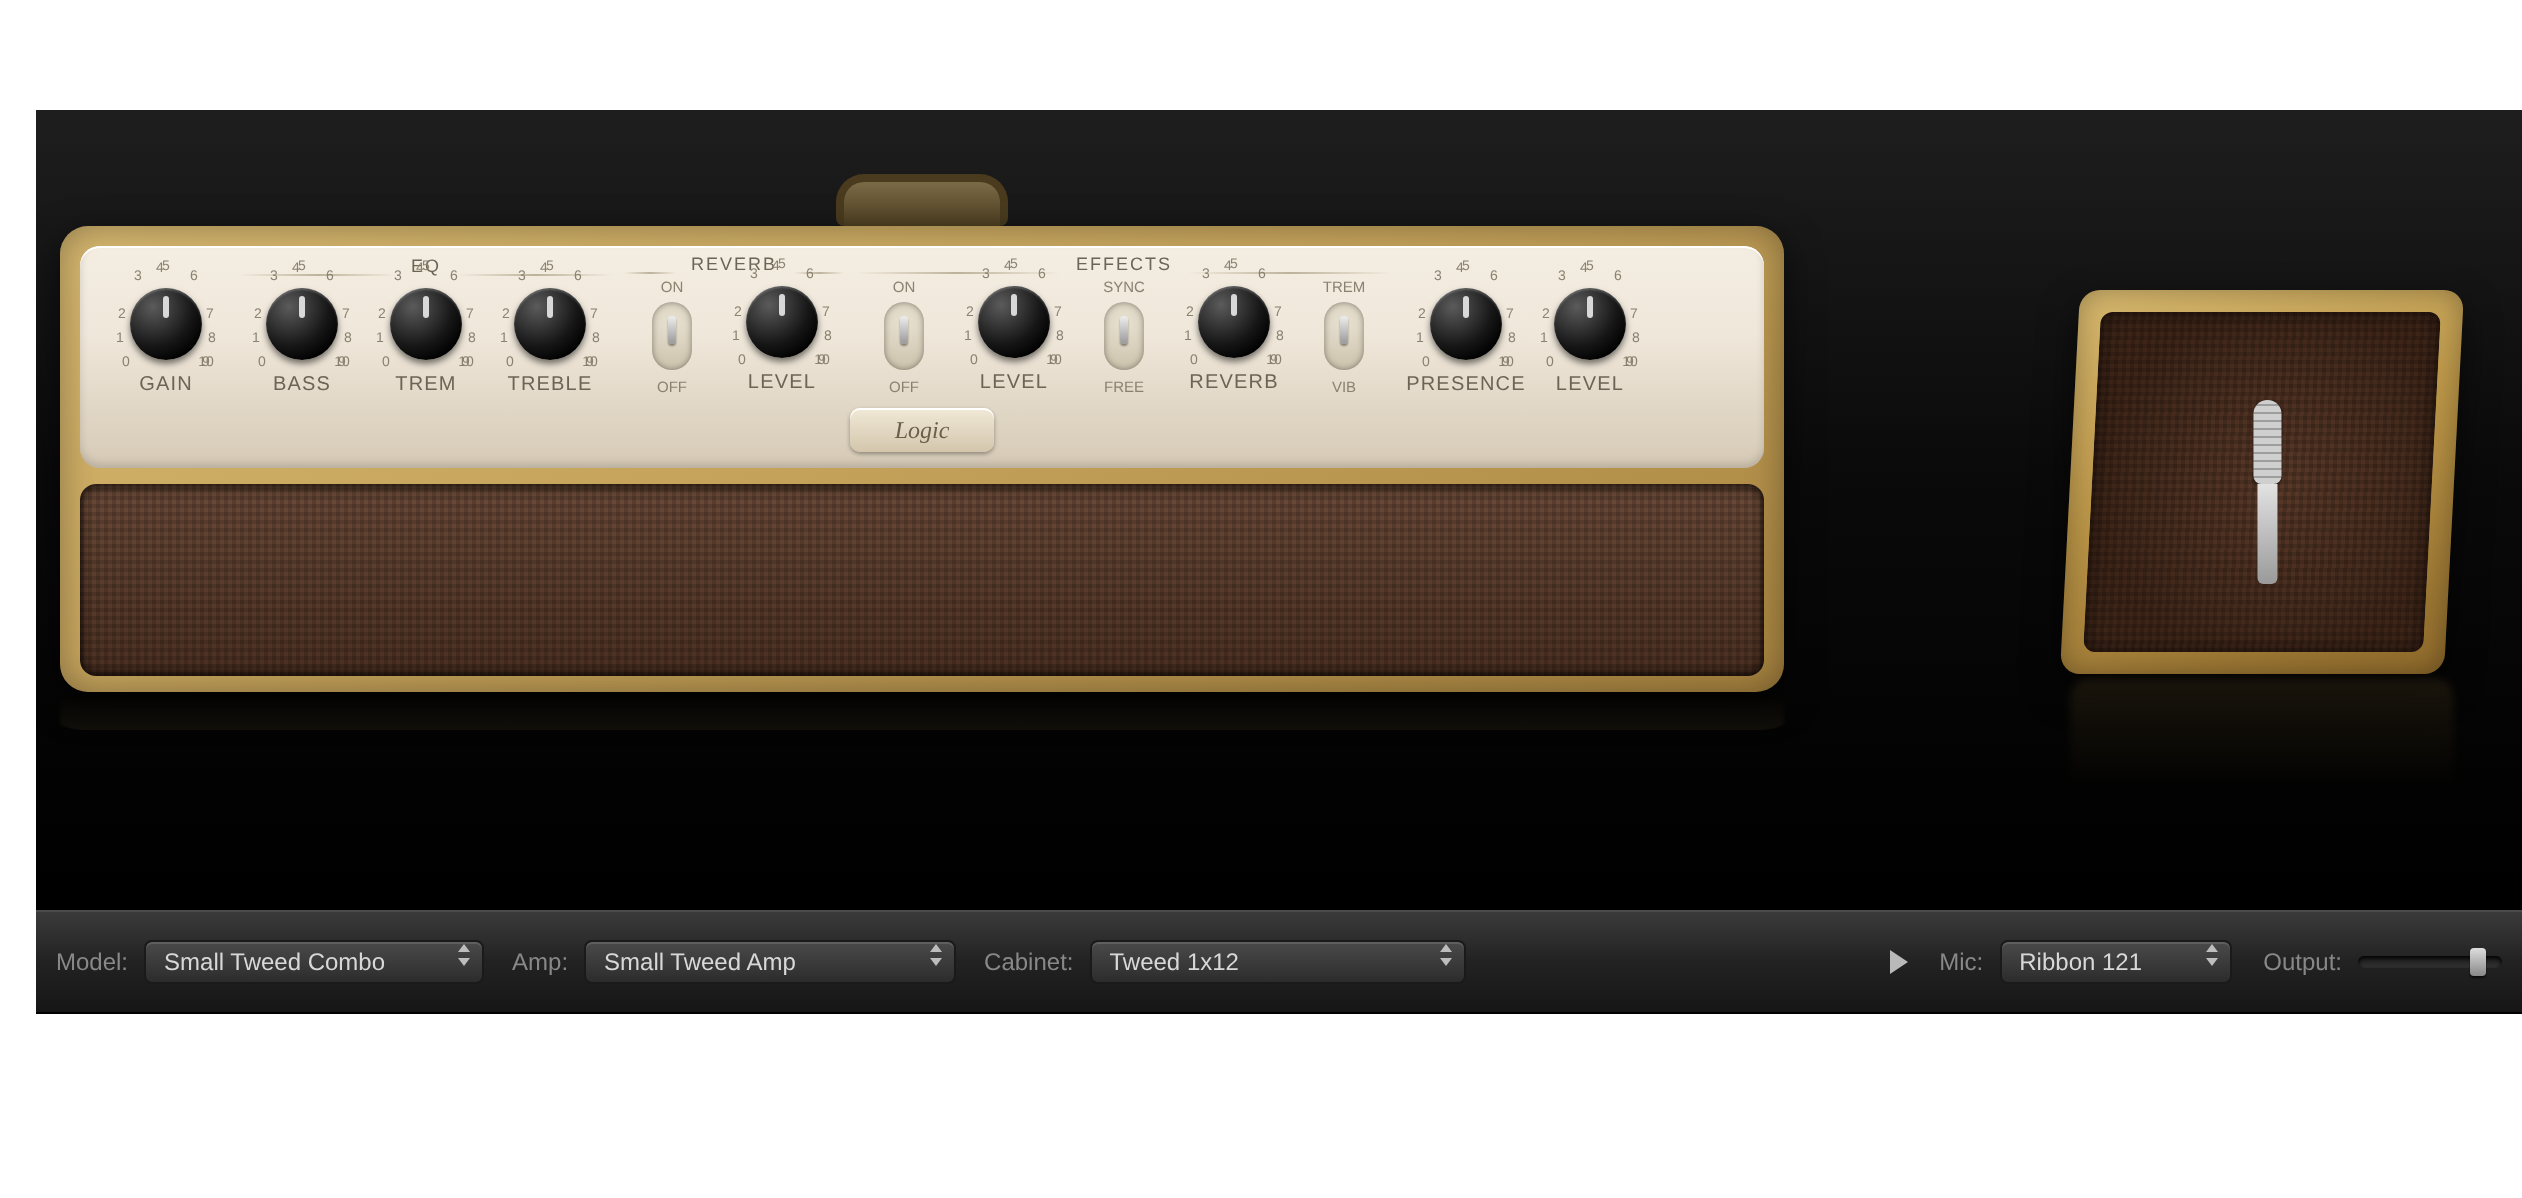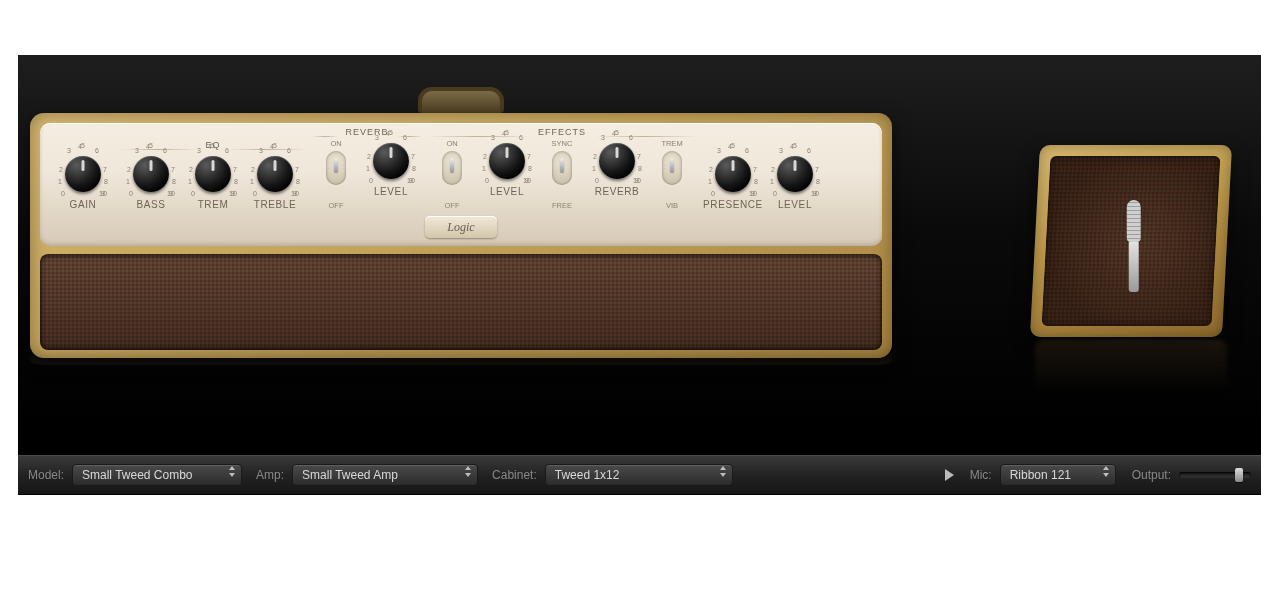--- a/index.html
+++ b/index.html
@@ -146,21 +146,21 @@
   .switch::after{
     content:"";
     position:absolute; left:50%; top:22%;
     width:4px;height:14px;
     background:linear-gradient(#eee,#999);
     border-radius:3px;
     transform:translateX(-50%);
     box-shadow:0 1px 1px rgba(0,0,0,.4);
   }
   .sw-top{font-size:7.5px;color:#8a8270; margin-bottom:-2px;}
-  .sw-bot{font-size:7.5px;color:#8a8270; margin-top:16px;}
+  .sw-bot{font-size:7.5px;color:#8a8270; margin-top:4px;}
   .logo-plate{
     width:72px;height:22px;margin:6px auto 0;
     background:linear-gradient(#f1e9d7,#d3c6ac);
     border-radius:5px;
     box-shadow:inset 0 1px 0 #fff, 0 1px 2px rgba(0,0,0,.35);
     display:flex;align-items:center;justify-content:center;
     font-family: cursive; font-style:italic; font-size:12px;color:#6a5f4a;
   }
   .grille{
     margin-top:8px;
@@ -227,21 +227,21 @@
     position:absolute;
     right:34px; top:284px;
     width:192px;height:68px;
     background:linear-gradient(rgba(99,78,40,.4), transparent 80%);
     filter:blur(2px);
     opacity:.6;
     border-radius:10px;
   }
   
   .bar{
-    height:40px;
+    height:52px;
     background:linear-gradient(#3a3a3a,#222 50%,#161616);
     border-top:1px solid #4b4b4b;
     border-bottom:1px solid #000;
     display:flex;
     align-items:center;
     padding:0 10px;
     gap:8px;
     font-size:12px;
     color:#9f9f9f;
   }

